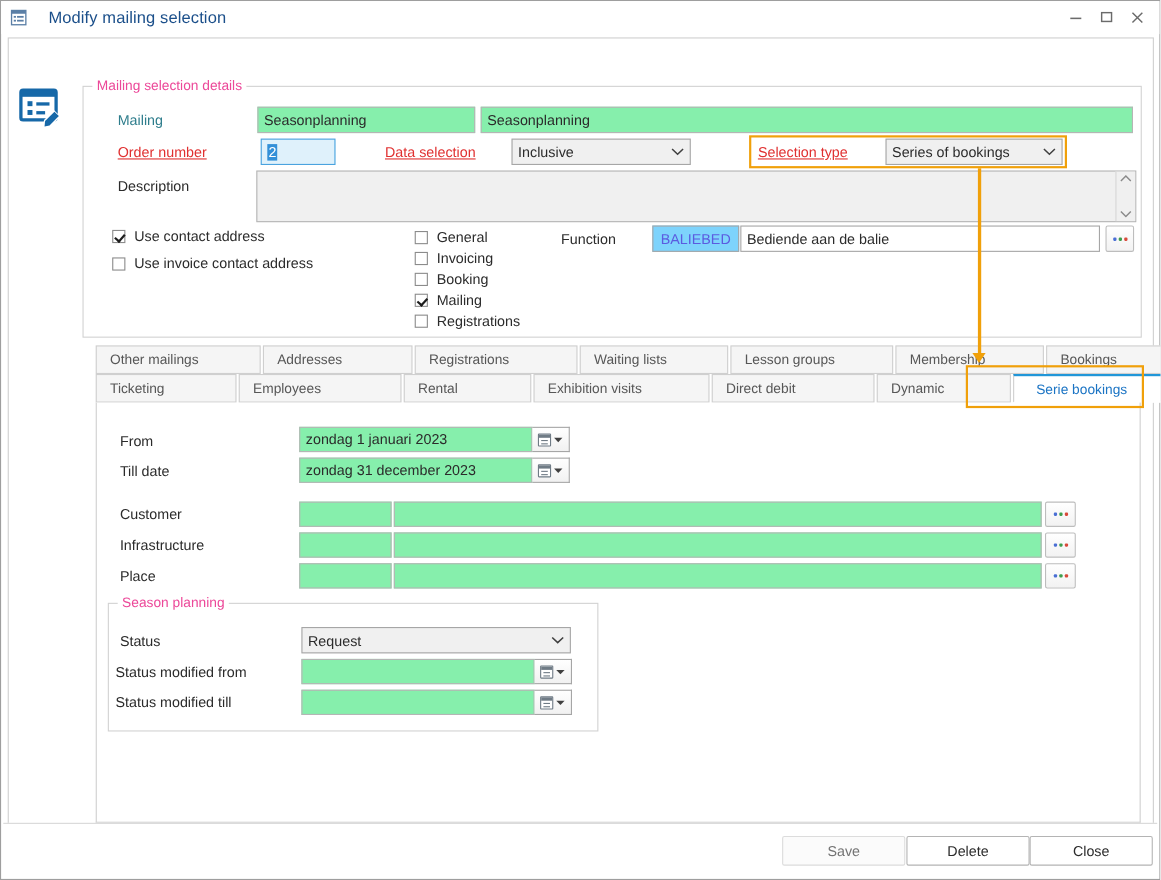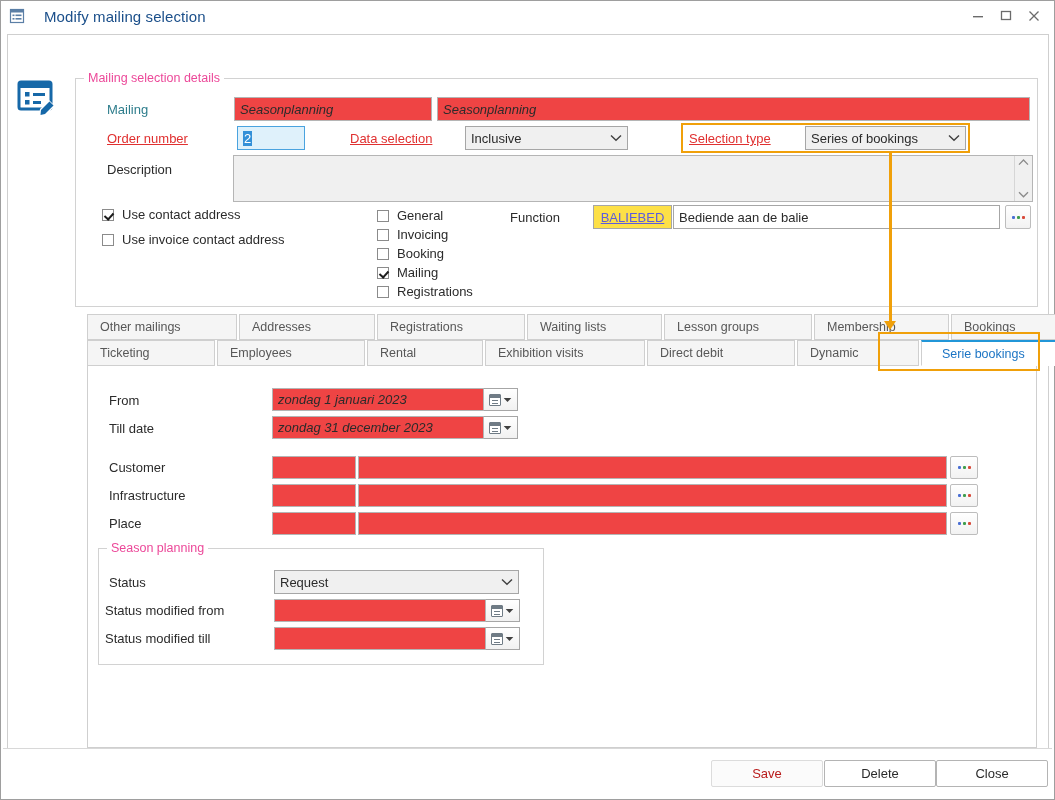--- a/index.html
+++ b/index.html
@@ -83,21 +83,21 @@
     position:absolute;box-sizing:border-box;
     border:1px solid #a6a6a6;
     background:#f0f0f0;
     font-family:"Liberation Sans", sans-serif;
     font-size:13px;color:#2b2b2b;
     padding:2px 5px;
     display:flex;align-items:center;
     overflow:hidden;white-space:nowrap;
   }
   .fld.white{background:#ffffff;}
-  .fld.readonly{background:#ef4444;border:1px solid #b5b5b5;font-style:italic;}
+  .fld.readonly{background:#86efac;border:1px solid #b5b5b5;}
   .fld.focus{background:#dff1fb;border:1px solid #4aa3df;}
   .fld .sel{background:#3390d8;color:#ffffff;padding:0 1px;}
   .fld.blue-text{color:#5b5be0;}
 
   
   .combo{
     position:absolute;box-sizing:border-box;
     border:1px solid #a6a6a6;background:#f0f0f0;
     display:flex;align-items:center;
     font-size:13px;color:#2b2b2b;
@@ -201,21 +201,21 @@
     background:#ffffff;border-top:1px solid #d8d8d8;
   }
   .btn{
     position:absolute;top:11px;height:27px;width:112px;
     box-sizing:border-box;
     border:1px solid #b4b4b4;border-radius:2px;
     background:#ffffff;
     font-family:"Liberation Sans", sans-serif;font-size:13px;color:#2b2b2b;
     display:flex;align-items:center;justify-content:center;
   }
-  .btn.disabled{color:#b91c1c;border-color:#dcdcdc;background:#fbfbfb;}
+  .btn.disabled{color:#737373;border-color:#dcdcdc;background:#fbfbfb;}
 
   
   .ann{position:absolute;pointer-events:none;}
   #ann-box-sel{
     left:679px;top:92px;width:289px;height:30px;
     border:2px solid #f0a00a;box-sizing:border-box;
   }
   #ann-box-tab{
     left:876px;top:301px;width:162px;height:39px;
     border:2px solid #f0a00a;box-sizing:border-box;
@@ -353,21 +353,21 @@
     <div class="cb" style="left:375px;top:234px;">
       <span class="box checked"></span>
       <span>Mailing</span>
     </div>
     <div class="cb" style="left:375px;top:253px;">
       <span class="box"></span>
       <span>Registrations</span>
     </div>
 
     <span class="lbl" style="left:508px;top:179px;">Function</span>
-    <div class="fld blue-text" style="left:591px;top:174px;width:79px;height:24px;background:#fde047;justify-content:center;text-decoration:underline;">BALIEBED</div>
+    <div class="fld blue-text" style="left:591px;top:174px;width:79px;height:24px;background:#7dd3fc;justify-content:center;">BALIEBED</div>
     <div class="fld white" style="left:671px;top:174px;width:327px;height:24px;">Bediende aan de balie</div>
     <div class="ellipsis-btn" style="left:1003px;top:174px;width:26px;height:24px;">
       <span class="dot b"></span>
         <span class="dot g"></span>
         <span class="dot r"></span>
     </div>
 
     <div id="tabs">
       <div class="tabrow">
         <div class="tab" style="left:0px;width:150px;">Other mailings</div>

